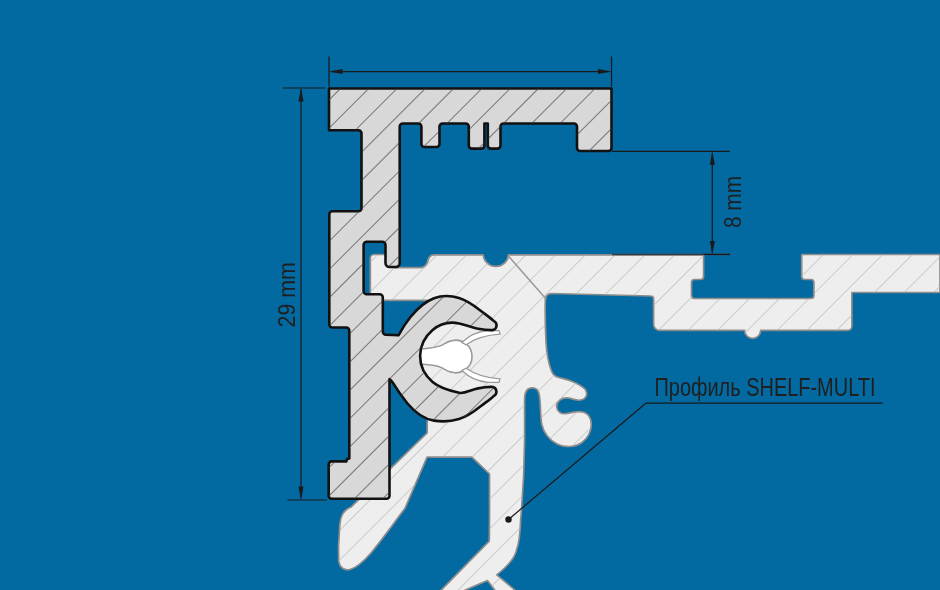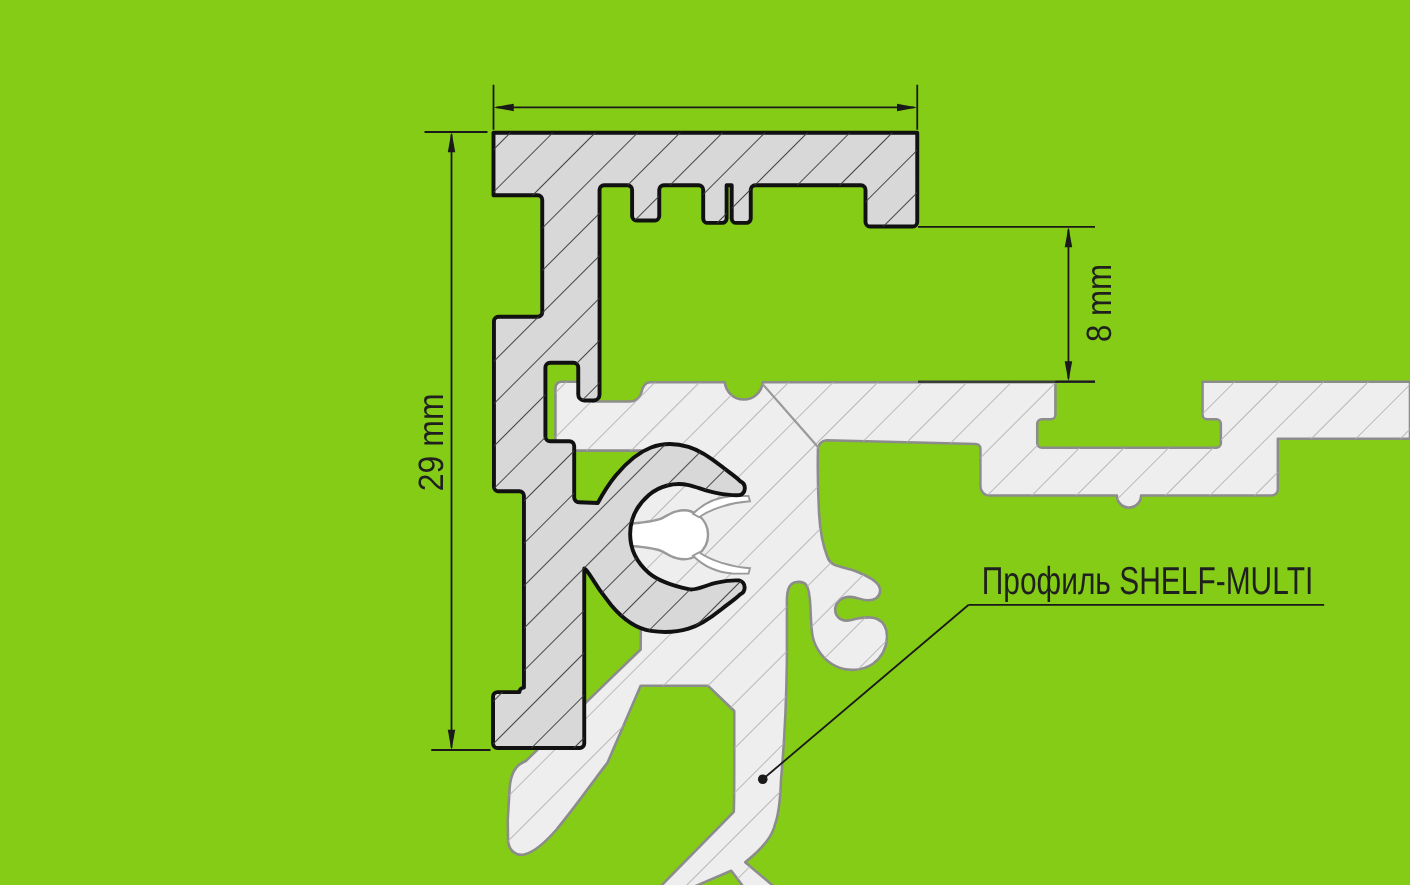--- a/index.html
+++ b/index.html
@@ -1,16 +1,16 @@
 <!DOCTYPE html>
 <html><head>
 <meta charset="utf-8">
 <style>
   html,body{margin:0;padding:0;background:#ffffff;}
-  #stage{position:relative;width:940px;height:590px;background:#84cc16;overflow:hidden;
+  #stage{position:relative;width:940px;height:590px;background:#0369a1;overflow:hidden;
          font-family:"Liberation Sans", sans-serif;}
 </style>
 </head>
 <body>
 <div id="stage">
 <svg width="940" height="590" viewBox="0 0 940 590" xmlns="http://www.w3.org/2000/svg" xmlns:xlink="http://www.w3.org/1999/xlink">
 <defs>
   <pattern id="hd" width="20" height="20" patternUnits="userSpaceOnUse" patternTransform="translate(4,0) rotate(45)">
     <line x1="0" y1="0" x2="0" y2="20" stroke="#3a3a3a" stroke-width="1.25"></line>
   </pattern>

